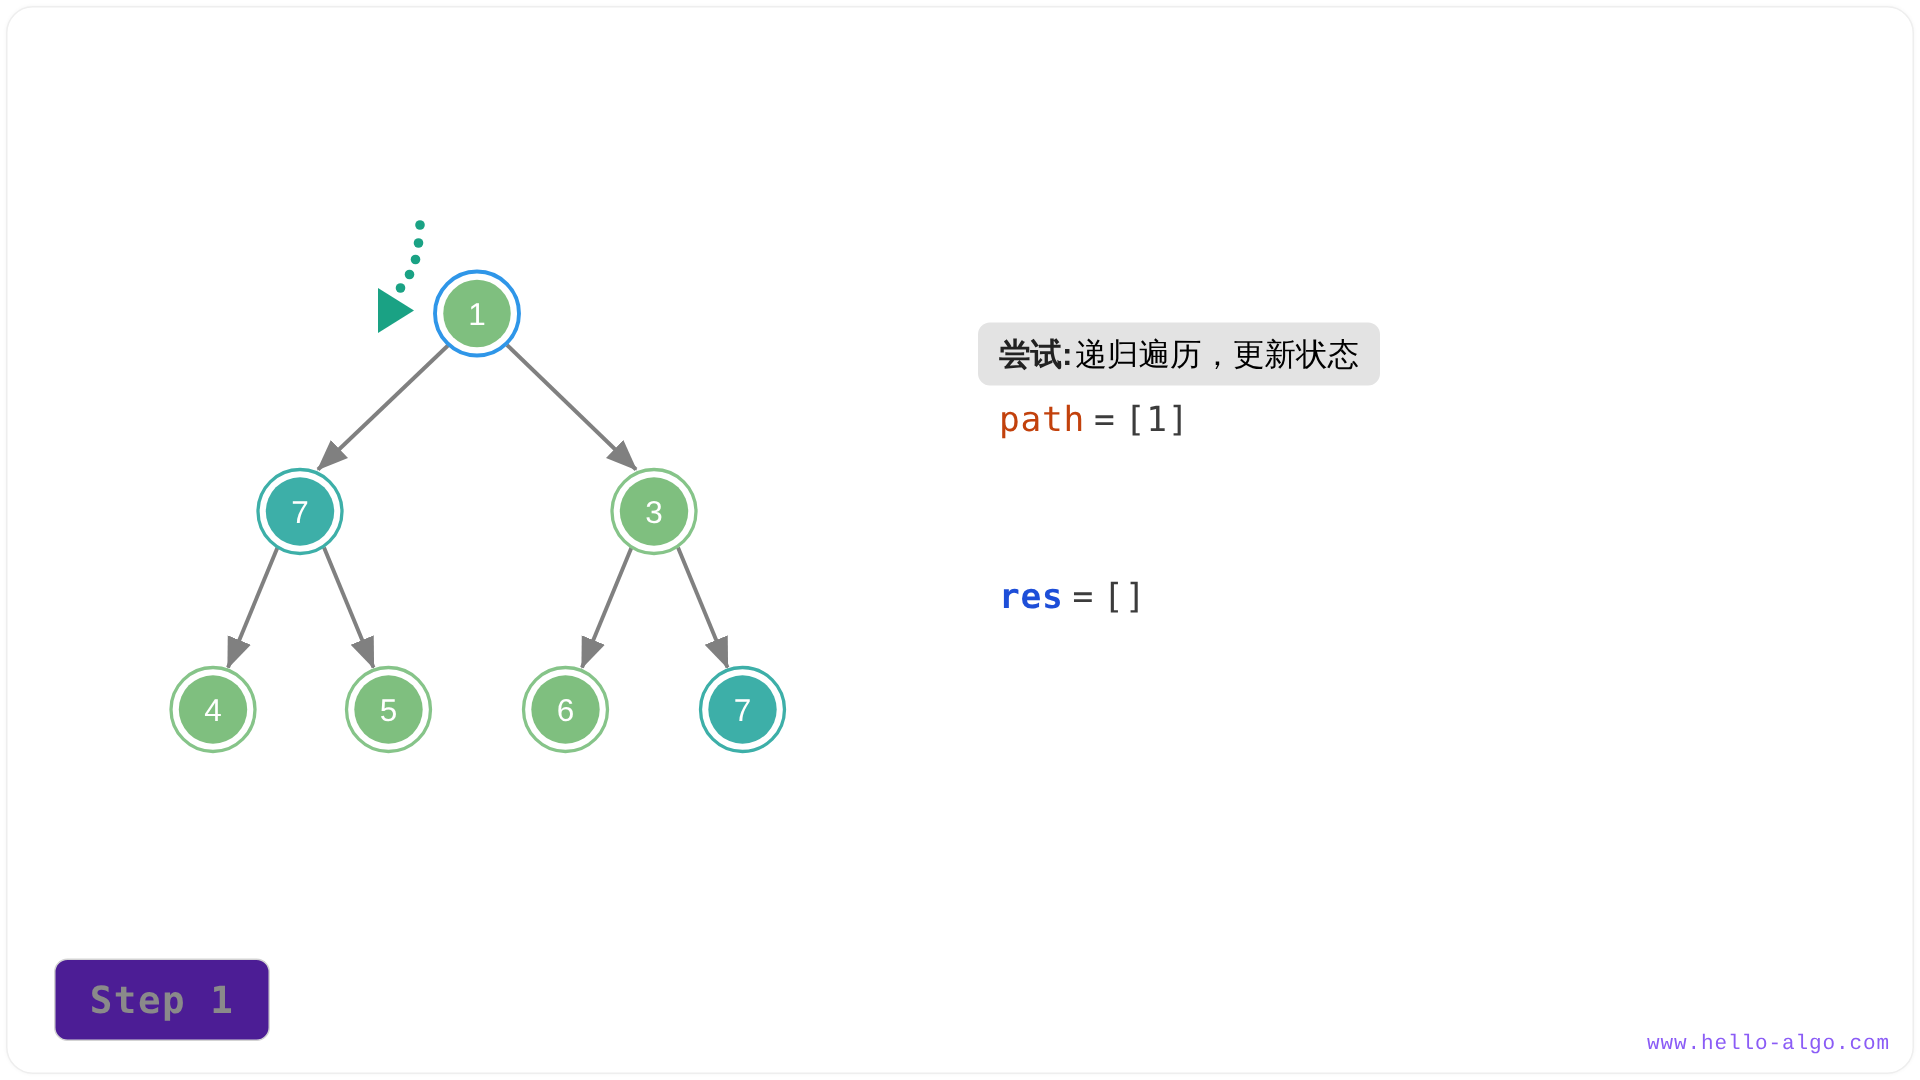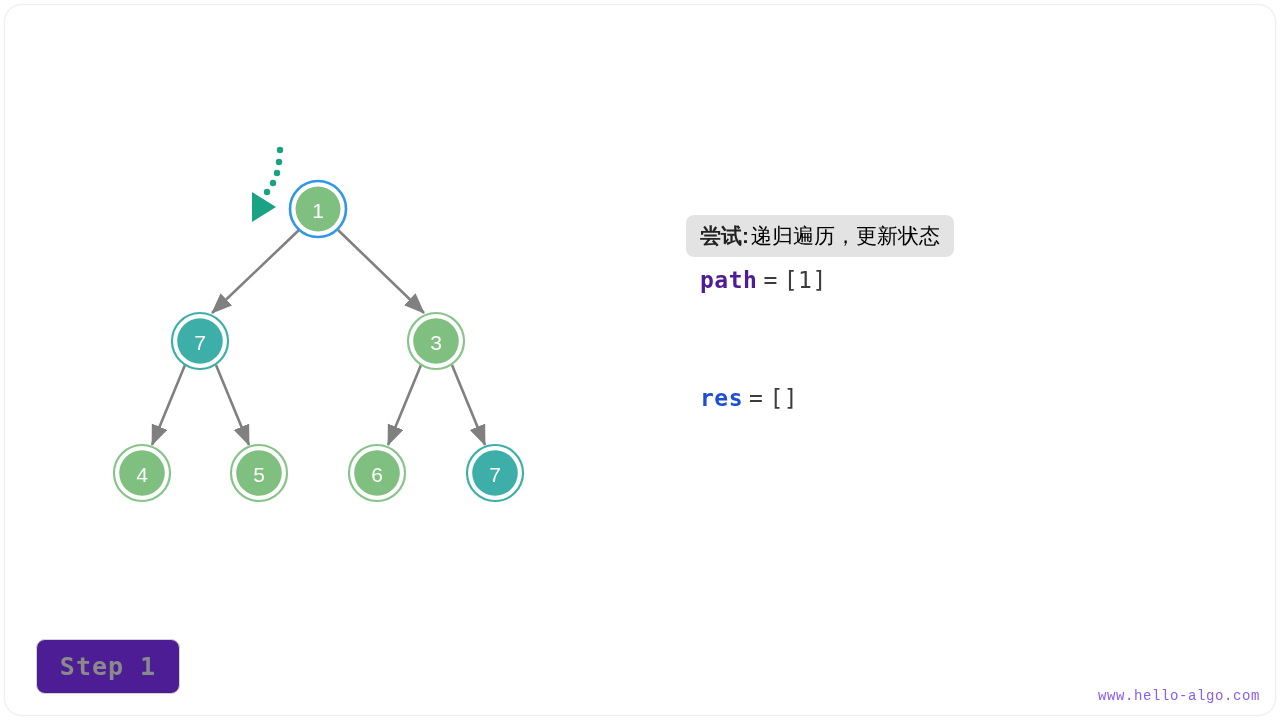--- a/index.html
+++ b/index.html
@@ -35,21 +35,21 @@
     pointer-events: none;
   }
   #tree-svg {
     position: absolute;
     left: 0;
     top: 0;
   }
   
   #info-panel {
     position: absolute;
-    left: 686px;
+    left: 652px;
     top: 214px;
     width: 520px;
   }
   .info-line {
     height: 44px;
     display: flex;
     align-items: center;
     white-space: nowrap;
   }
   .cn-line {
@@ -74,22 +74,22 @@
     color: #000000;
     margin-left: 2px;
   }
   .code-line {
     font-family: "DejaVu Sans Mono", "Liberation Mono", monospace;
     font-size: 23px;
     padding: 0 14px;
     letter-spacing: 0.5px;
   }
   .var-path {
-    color: #4c1d95;
-    font-weight: bold;
+    color: #c2410c;
+    font-weight: normal;
   }
   .var-res {
     color: #1d4ed8;
     font-weight: bold;
   }
   .code-eq {
     color: #3c3c3c;
     margin: 0 6px;
   }
   .code-val {

